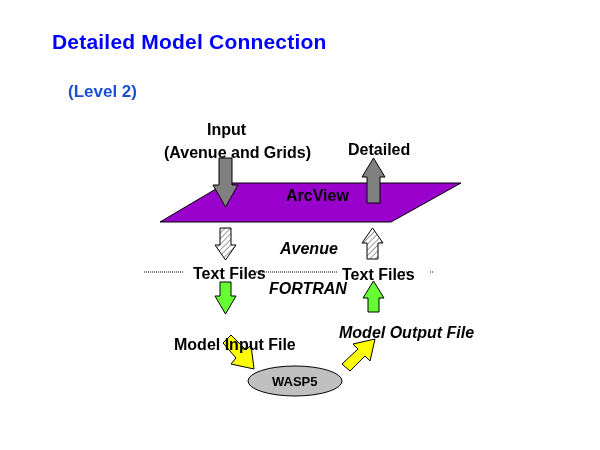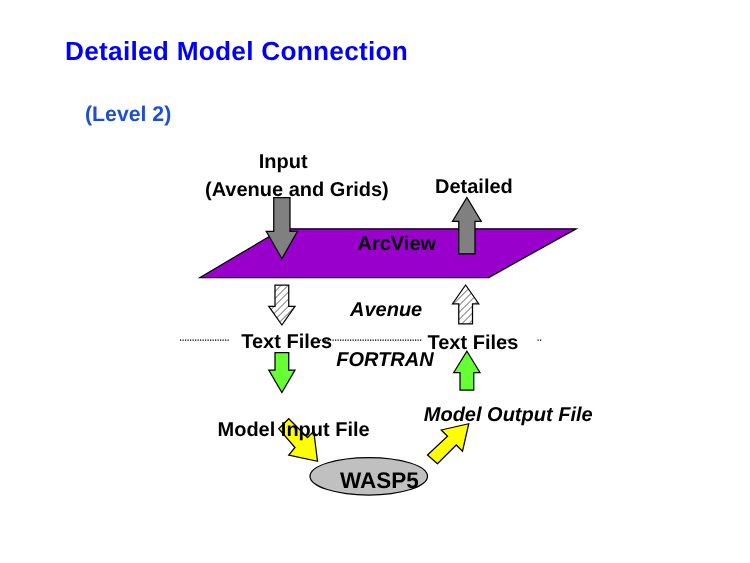--- a/index.html
+++ b/index.html
@@ -54,13 +54,13 @@
 <div class="lbl" style="left:207px; top:121px;">Input</div>
 <div class="lbl" style="left:164px; top:144px;">(Avenue and Grids)</div>
 <div class="lbl" style="left:348px; top:141px;">Detailed</div>
 <div class="lbl" style="left:286px; top:187px;">ArcView</div>
 <div class="lbl ital" style="left:280px; top:240px;">Avenue</div>
 <div class="lbl" style="left:193px; top:265px;">Text Files</div>
 <div class="lbl" style="left:342px; top:266px;">Text Files</div>
 <div class="lbl ital" style="left:269px; top:280px;">FORTRAN</div>
 <div class="lbl" style="left:174px; top:320px;margin-top:16px;">Model Input File</div>
 <div class="lbl" style="left:339px; top:324px;font-style:italic;">Model Output File</div>
-<div class="lbl" style="left:272px; top:374px; font-size:18px;">WASP5</div>
+<div class="lbl" style="left:272px; top:374px; font-size:13px;">WASP5</div>
 
 </body></html>

